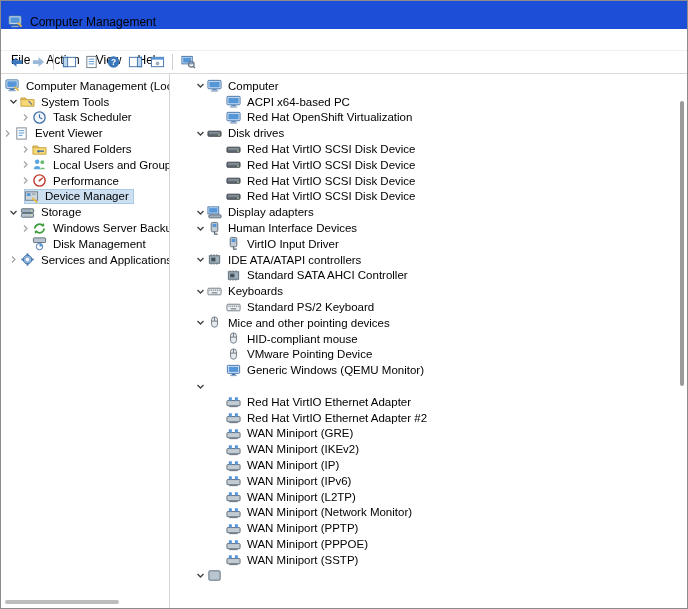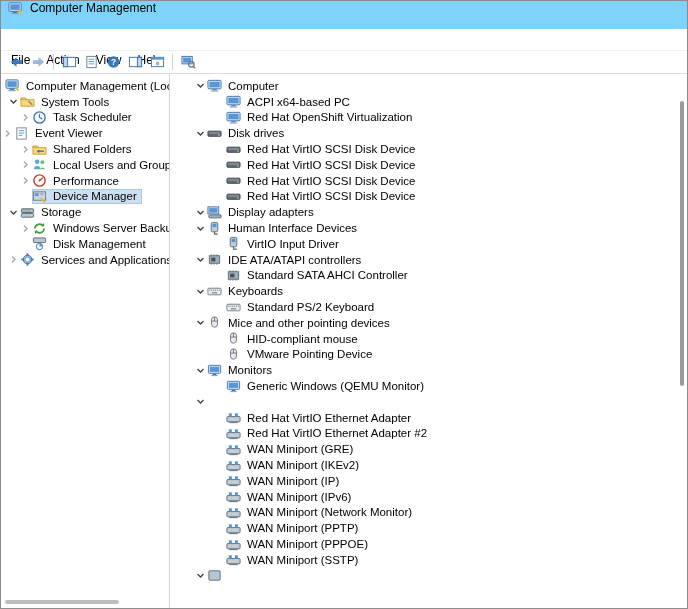--- a/index.html
+++ b/index.html
@@ -13,23 +13,23 @@
     overflow: hidden;
   }
   .window {
     position: absolute; inset: 0;
     border: 1px solid #8c8c8c;
     background: #f0f0f0;
   }
   
   .titlebar {
     height: 28px;
-    display: flex; align-items: flex-start;
+    display: flex; align-items: flex-end;
     padding-left: 7px;
-    background: #7dd3fc;
+    background: #1d4ed8;
   }
   .titlebar .icon { margin-right: 7px; }
   .title-text { font-size: 12px; }
   
   .menubar {
     height: 22px;
     background: #ffffff;
     display: flex; align-items: center;
     padding-left: 2px;
     border-bottom: 1px solid #f0f0f0;
@@ -288,21 +288,21 @@
               <span class="icon">
                 <svg width="15" height="15" viewBox="0 0 16 16">
                   <circle cx="8" cy="8" r="6" fill="#ffffff" stroke="#c0392b" stroke-width="1.5"></circle>
                   <path d="M8 8 L11.5 5" stroke="#c0392b" stroke-width="1.4"></path>
                   <circle cx="8" cy="8" r="1" fill="#c0392b"></circle>
                 </svg>
               </span>
               <span class="label">Performance</span>
             </span>
           </div>
-          <div class="tree-row selected" style="padding-left: 18px;">
+          <div class="tree-row selected" style="padding-left: 10px;">
             <span class="expander"></span>
             <span class="row-content">
               <span class="icon">
                 <svg width="15" height="15" viewBox="0 0 16 16">
                   <rect x="1.5" y="3" width="13" height="9" fill="#cdd6de" stroke="#6e7a85"></rect>
                   <rect x="3" y="4.5" width="4" height="3" fill="#5596d8"></rect>
                   <rect x="8.5" y="4.5" width="4" height="2" fill="#9fb0bd"></rect>
                   <path d="M9 9.5 l5 5" stroke="#e8b93c" stroke-width="2"></path>
                 </svg>
               </span>
@@ -647,48 +647,30 @@
               <span class="icon">
                 <svg width="15" height="15" viewBox="0 0 16 16">
                   <rect x="4.8" y="2" width="6.4" height="11" rx="3.2" fill="#e6eaee" stroke="#707a83"></rect>
                   <line x1="8" y1="2.2" x2="8" y2="6.5" stroke="#707a83"></line>
                   <line x1="5" y1="6.5" x2="11" y2="6.5" stroke="#707a83"></line>
                 </svg>
               </span>
               <span class="label">VMware Pointing Device</span>
             </span>
           </div>
-          <div class="tree-row" style="padding-left: 20px;">
-            <span class="expander">
-              <svg width="9" height="9" viewBox="0 0 9 9">
-                <path d="M1.5 3 L4.5 6 L7.5 3" fill="none" stroke="#404040" stroke-width="1.3"></path>
-              </svg>
-            </span>
+          <div class="tree-row" style="padding-left: 52px;">
             <span class="row-content">
               <span class="icon">
                 <svg width="15" height="15" viewBox="0 0 16 16">
                   <rect x="1.5" y="2.5" width="13" height="8.5" rx="0.8" fill="#dce9f7" stroke="#4272a8"></rect>
                   <rect x="3" y="4" width="10" height="5.5" fill="#5596d8"></rect>
                   <rect x="6" y="11.5" width="4" height="1.3" fill="#4272a8"></rect>
                   <rect x="4.5" y="12.8" width="7" height="1.2" fill="#8aa9c8"></rect>
                 </svg>
               </span>
-              <span class="label">Monitors</span>
-            </span>
-          </div>
-          <div class="tree-row" style="padding-left: 52px;">
-            <span class="row-content">
-              <span class="icon">
-                <svg width="15" height="15" viewBox="0 0 16 16">
-                  <rect x="1.5" y="2.5" width="13" height="8.5" rx="0.8" fill="#dce9f7" stroke="#4272a8"></rect>
-                  <rect x="3" y="4" width="10" height="5.5" fill="#5596d8"></rect>
-                  <rect x="6" y="11.5" width="4" height="1.3" fill="#4272a8"></rect>
-                  <rect x="4.5" y="12.8" width="7" height="1.2" fill="#8aa9c8"></rect>
-                </svg>
-              </span>
               <span class="label">Generic Windows (QEMU Monitor)</span>
             </span>
           </div>
           <div class="tree-row" style="padding-left: 20px;">
             <span class="expander">
               <svg width="9" height="9" viewBox="0 0 9 9">
                 <path d="M1.5 3 L4.5 6 L7.5 3" fill="none" stroke="#404040" stroke-width="1.3"></path>
               </svg>
             </span>
           </div>
@@ -761,20 +743,33 @@
             <span class="row-content">
               <span class="icon">
                 <svg width="15" height="15" viewBox="0 0 16 16">
                   <rect x="1" y="7" width="14" height="5.5" rx="0.8" fill="#c3ccd3" stroke="#5d6b77"></rect>
                   <rect x="3" y="3.5" width="3.2" height="3.5" fill="#5596d8"></rect>
                   <rect x="9.5" y="3.5" width="3.2" height="3.5" fill="#5596d8"></rect>
                   <rect x="3.5" y="13" width="9" height="1" fill="#5d6b77"></rect>
                 </svg>
               </span>
               <span class="label">WAN Miniport (IPv6)</span>
+            </span>
+          </div>
+          <div class="tree-row" style="padding-left: 52px;">
+            <span class="row-content">
+              <span class="icon">
+                <svg width="15" height="15" viewBox="0 0 16 16">
+                  <rect x="1" y="7" width="14" height="5.5" rx="0.8" fill="#c3ccd3" stroke="#5d6b77"></rect>
+                  <rect x="3" y="3.5" width="3.2" height="3.5" fill="#5596d8"></rect>
+                  <rect x="9.5" y="3.5" width="3.2" height="3.5" fill="#5596d8"></rect>
+                  <rect x="3.5" y="13" width="9" height="1" fill="#5d6b77"></rect>
+                </svg>
+              </span>
+              <span class="label">WAN Miniport (L2TP)</span>
             </span>
           </div>
           <div class="tree-row" style="padding-left: 52px;">
             <span class="row-content">
               <span class="icon">
                 <svg width="15" height="15" viewBox="0 0 16 16">
                   <rect x="1" y="7" width="14" height="5.5" rx="0.8" fill="#c3ccd3" stroke="#5d6b77"></rect>
                   <rect x="3" y="3.5" width="3.2" height="3.5" fill="#5596d8"></rect>
                   <rect x="9.5" y="3.5" width="3.2" height="3.5" fill="#5596d8"></rect>
                   <rect x="3.5" y="13" width="9" height="1" fill="#5d6b77"></rect>

